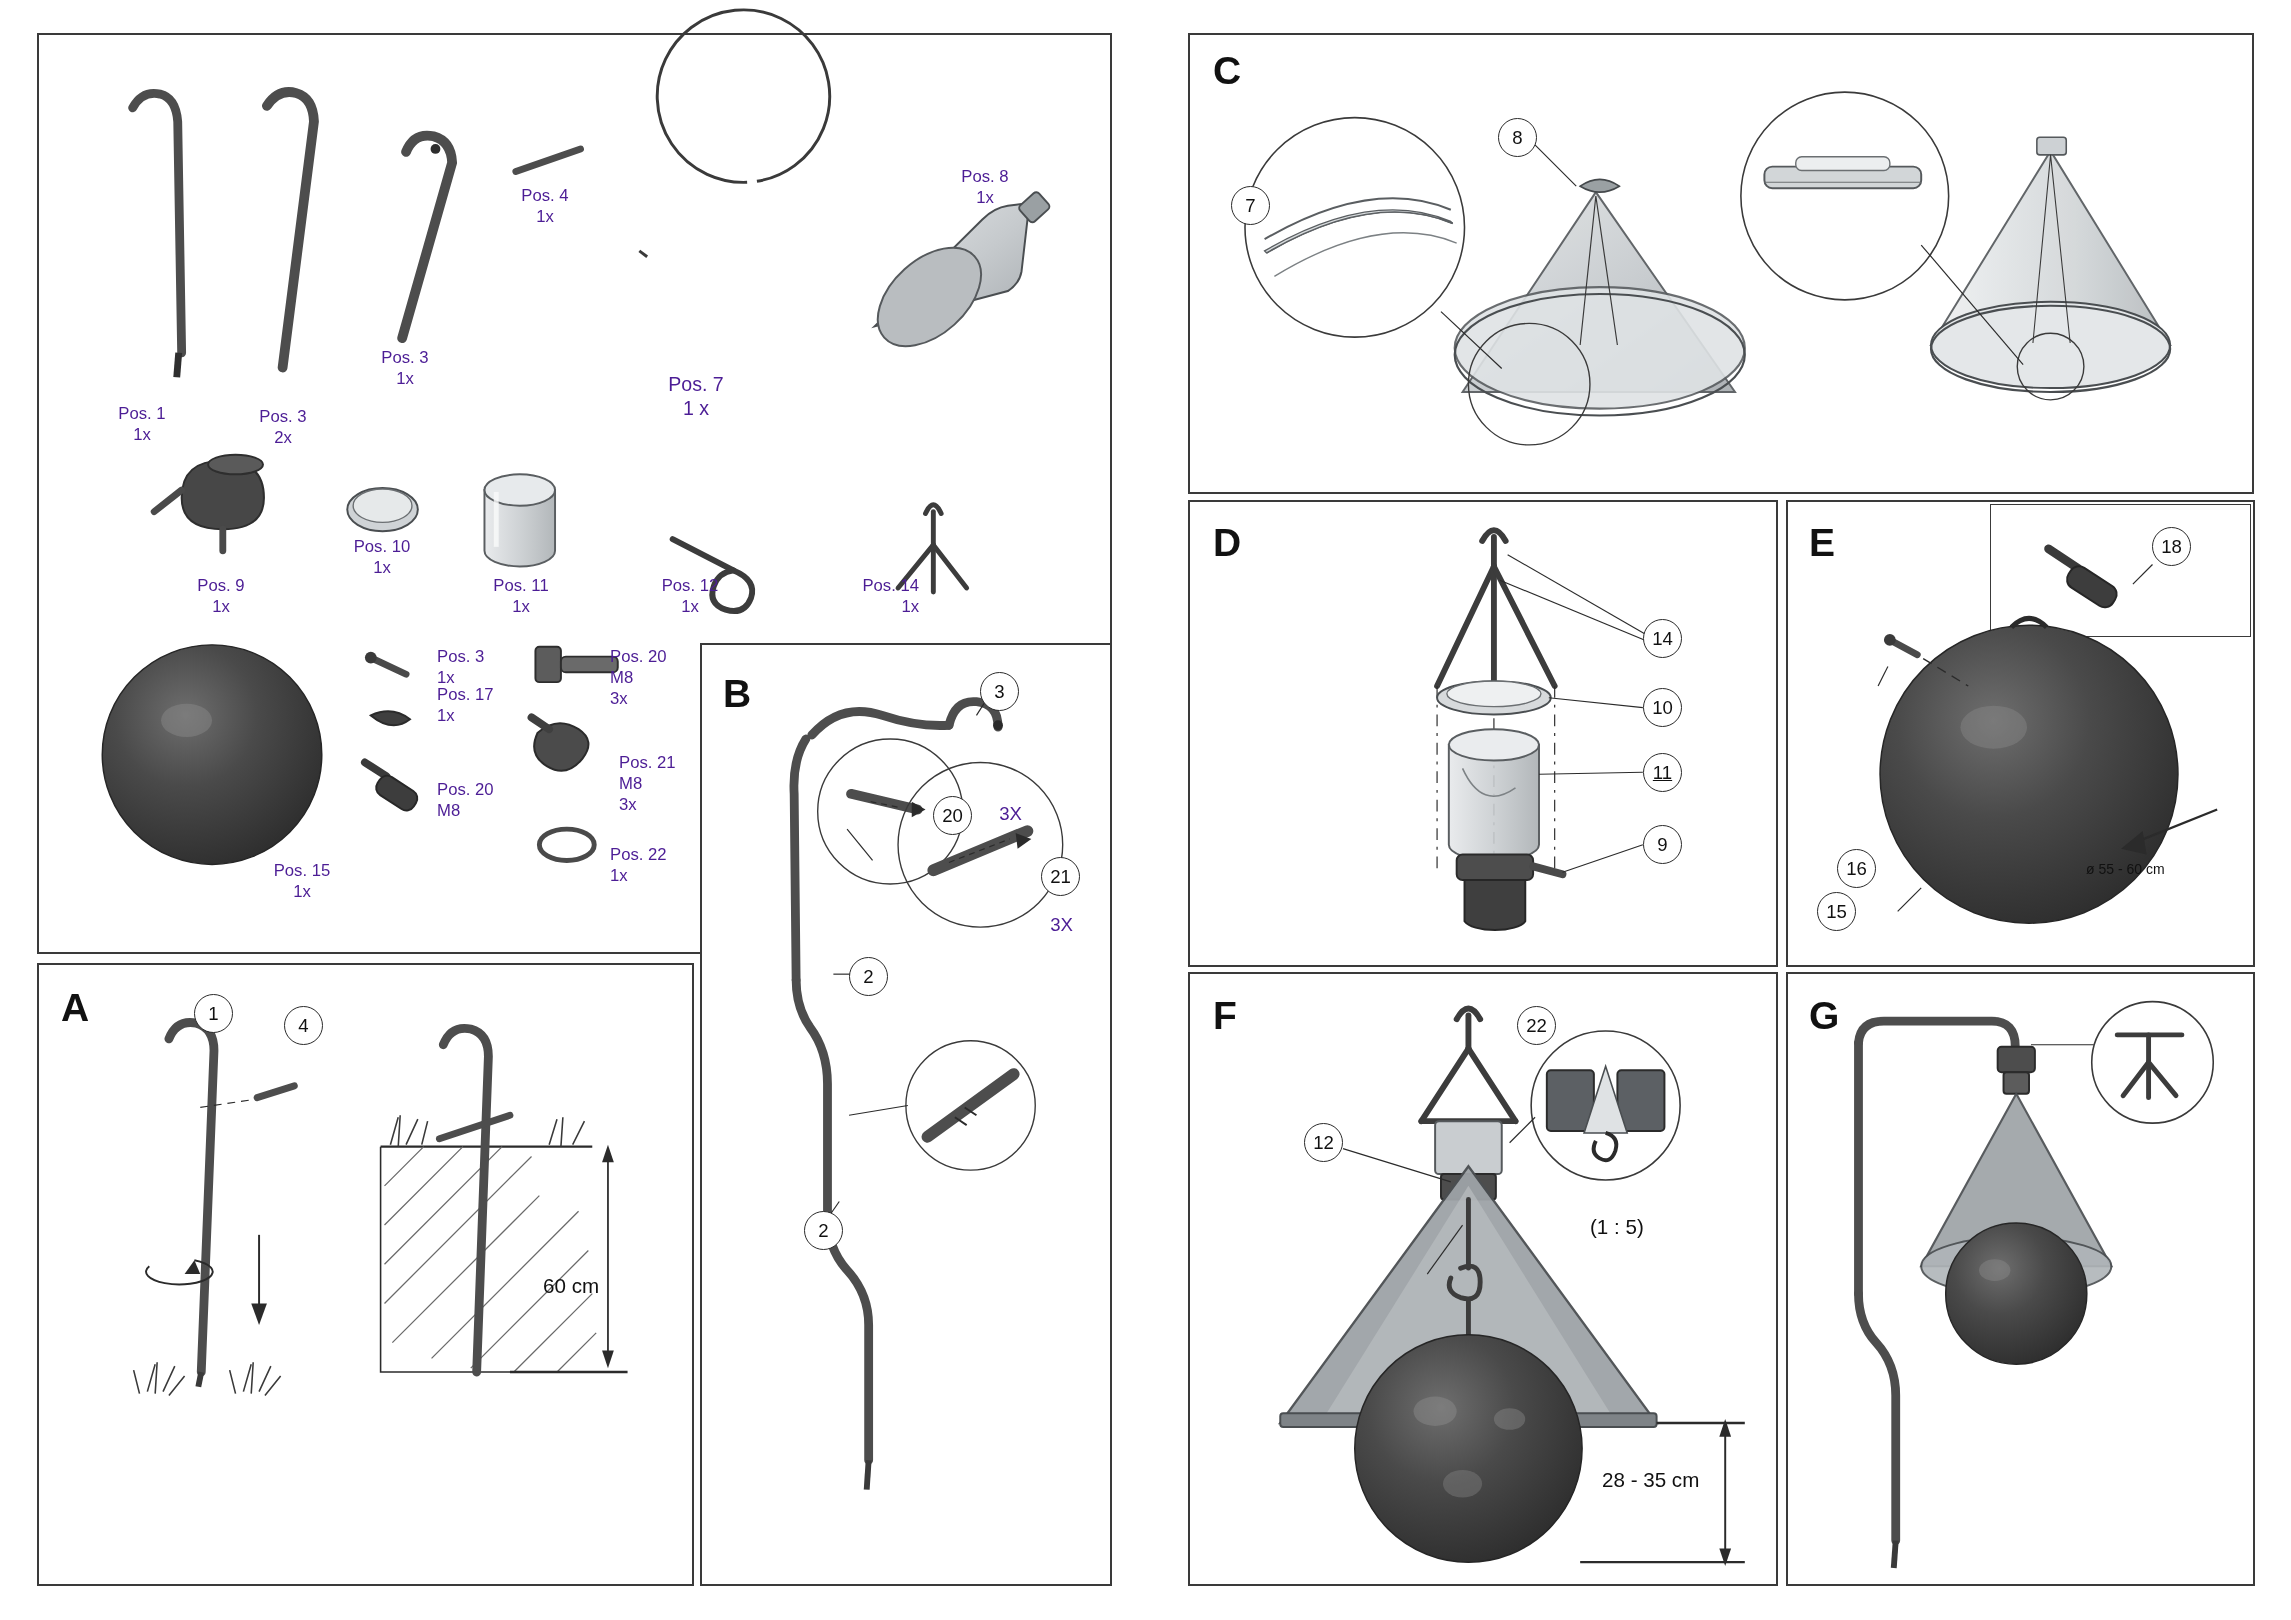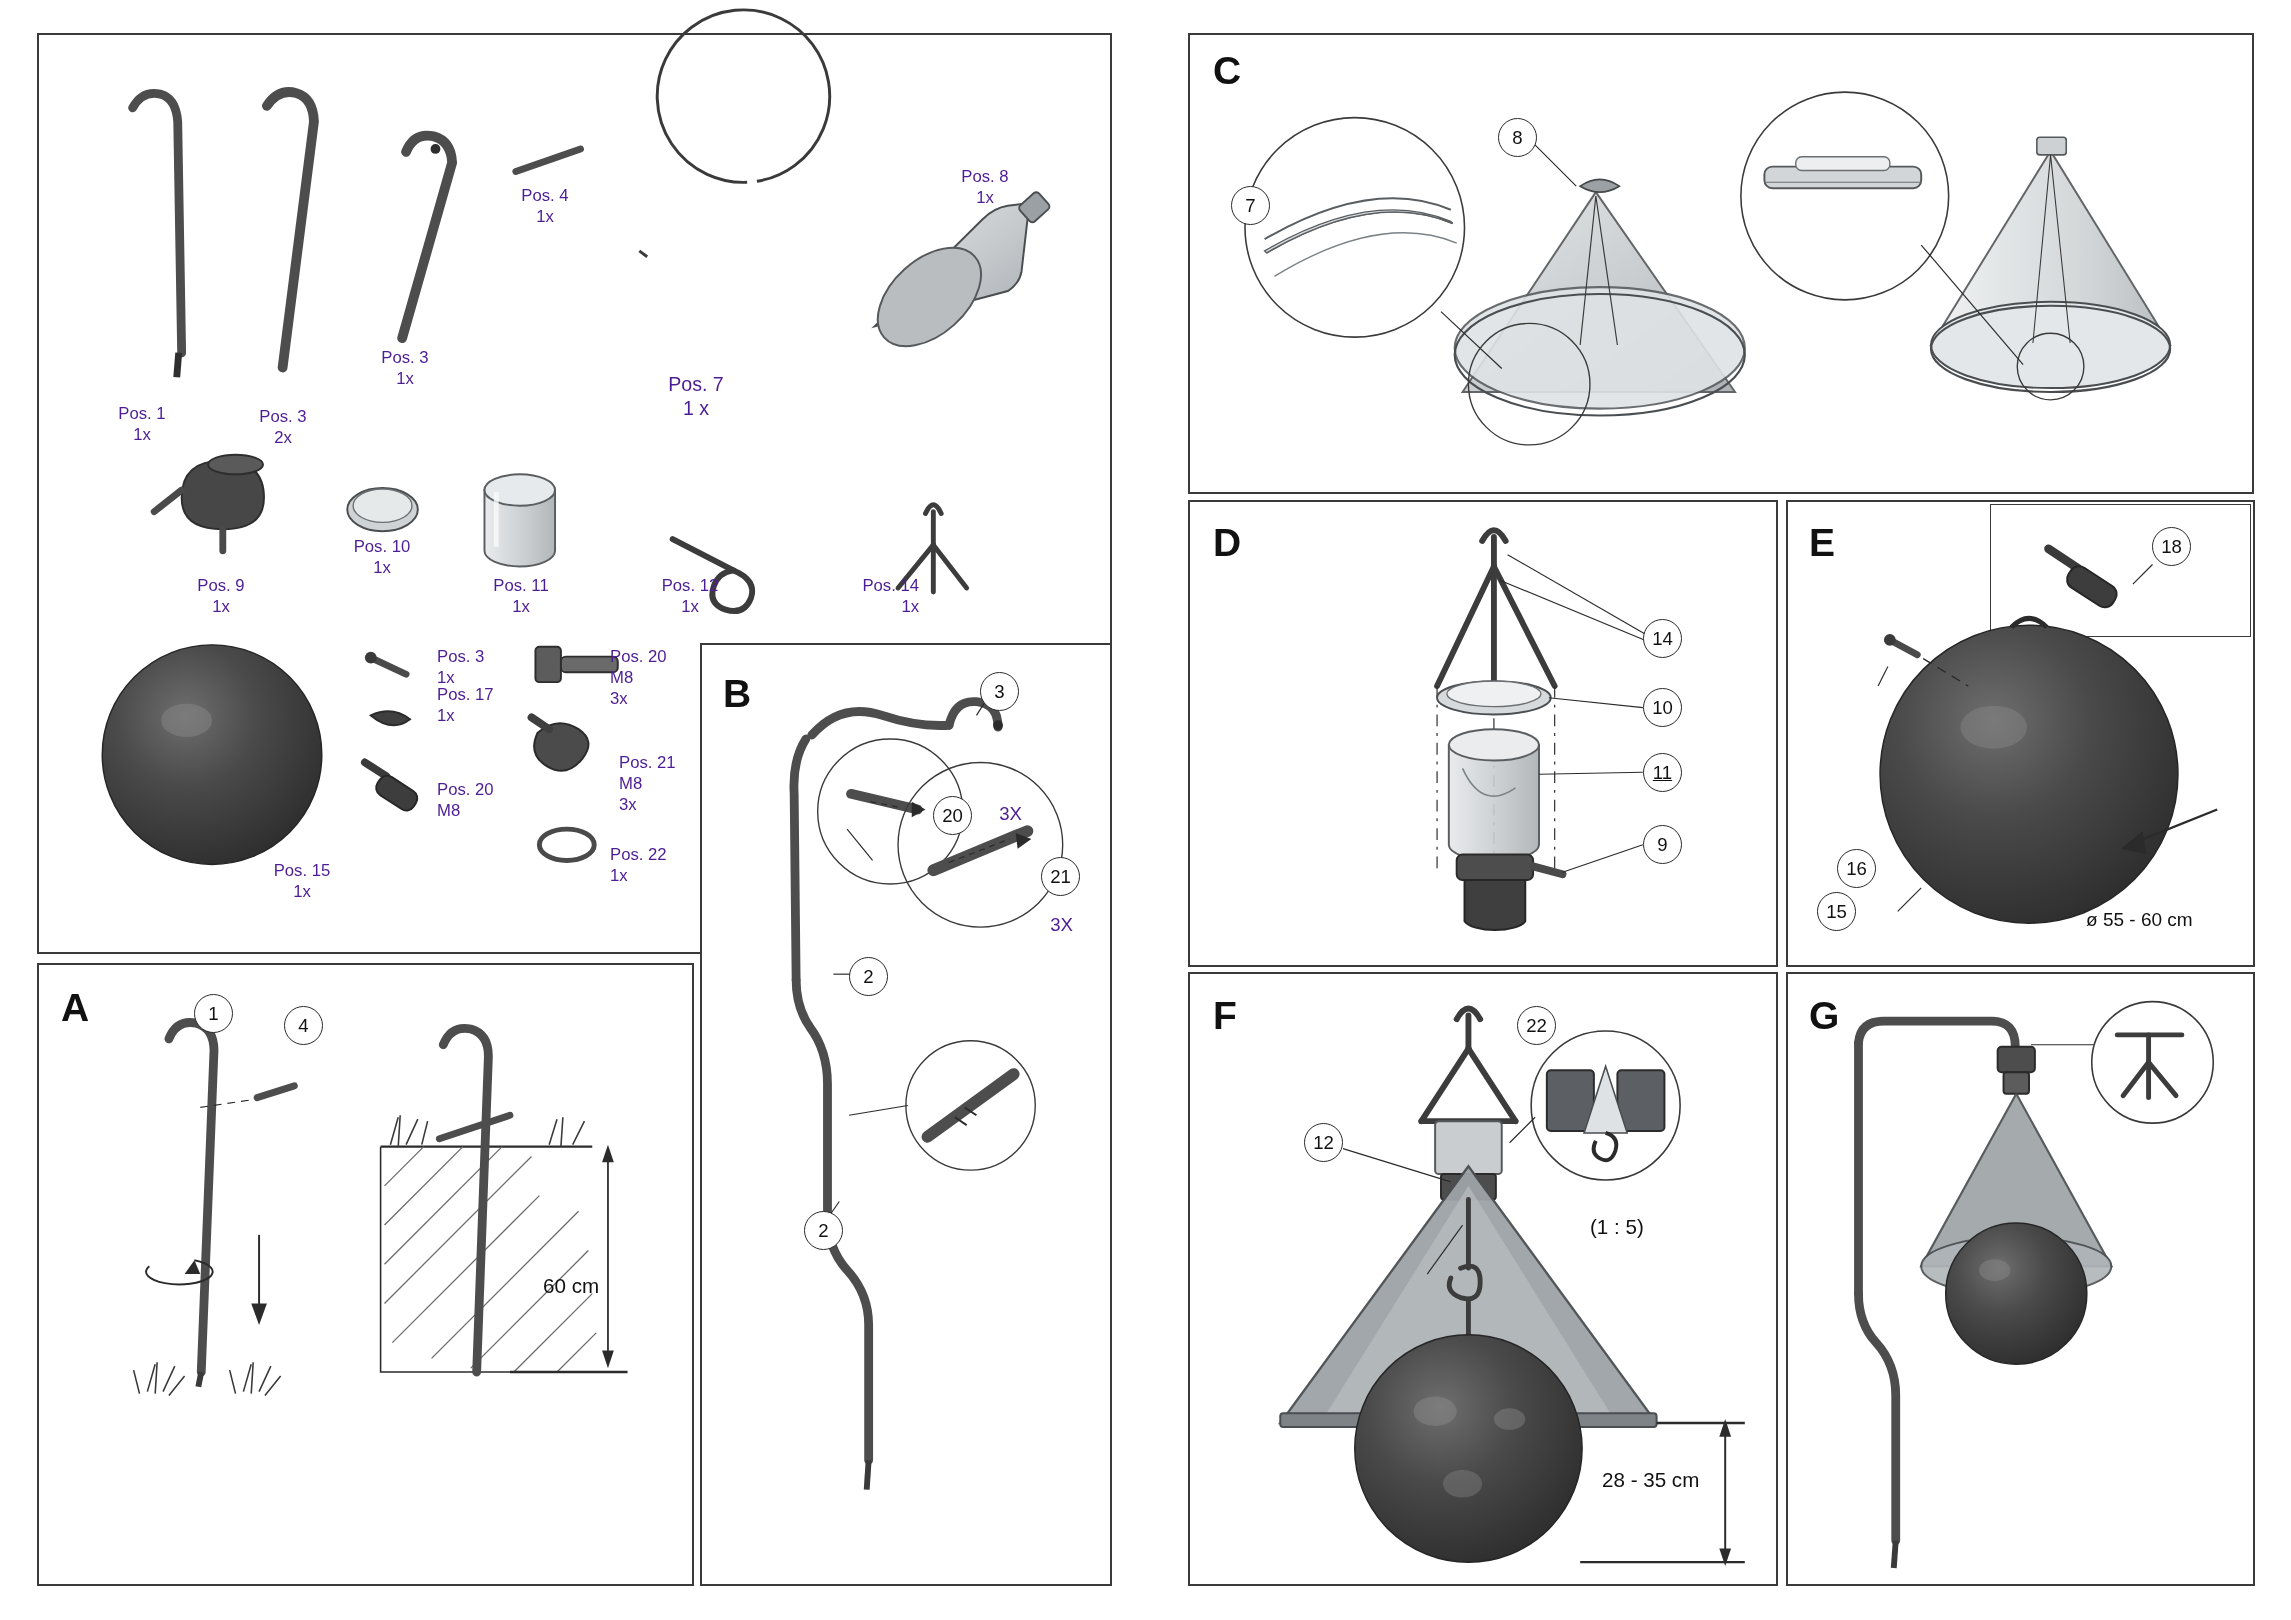--- a/index.html
+++ b/index.html
@@ -428,21 +428,21 @@
 
   <div class="bubble" style="left:2152px;top:527px;">
       <span>18</span>
     </div>
   <div class="bubble" style="left:1837px;top:849px;">
       <span>16</span>
     </div>
   <div class="bubble" style="left:1817px;top:892px;">
       <span>15</span>
     </div>
-  <div class="dim" style="left:2086px;top:909px;font-size:19px;">ø 55 - 60 cm</div>
+  <div class="dim" style="left:2086px;top:861px;font-size:14px;">ø 55 - 60 cm</div>
 
   <div class="panel" style="left:1188px;top:972px;width:590px;height:614px;"></div>
   <div class="panel-letter" style="left:1213px;top:996px;">F</div>
 
   <svg width="2292" height="1620" viewBox="0 0 2338 1653">
     <g fill="none" stroke="#3c3c3c" stroke-width="6" stroke-linecap="round">
       <path d="M1498 1036 L 1498 1070"></path>
       <path d="M1486 1040 q 12 -22 24 0"></path>
       <path d="M1498 1070 L 1450 1144"></path>
       <path d="M1498 1070 L 1546 1144"></path>

